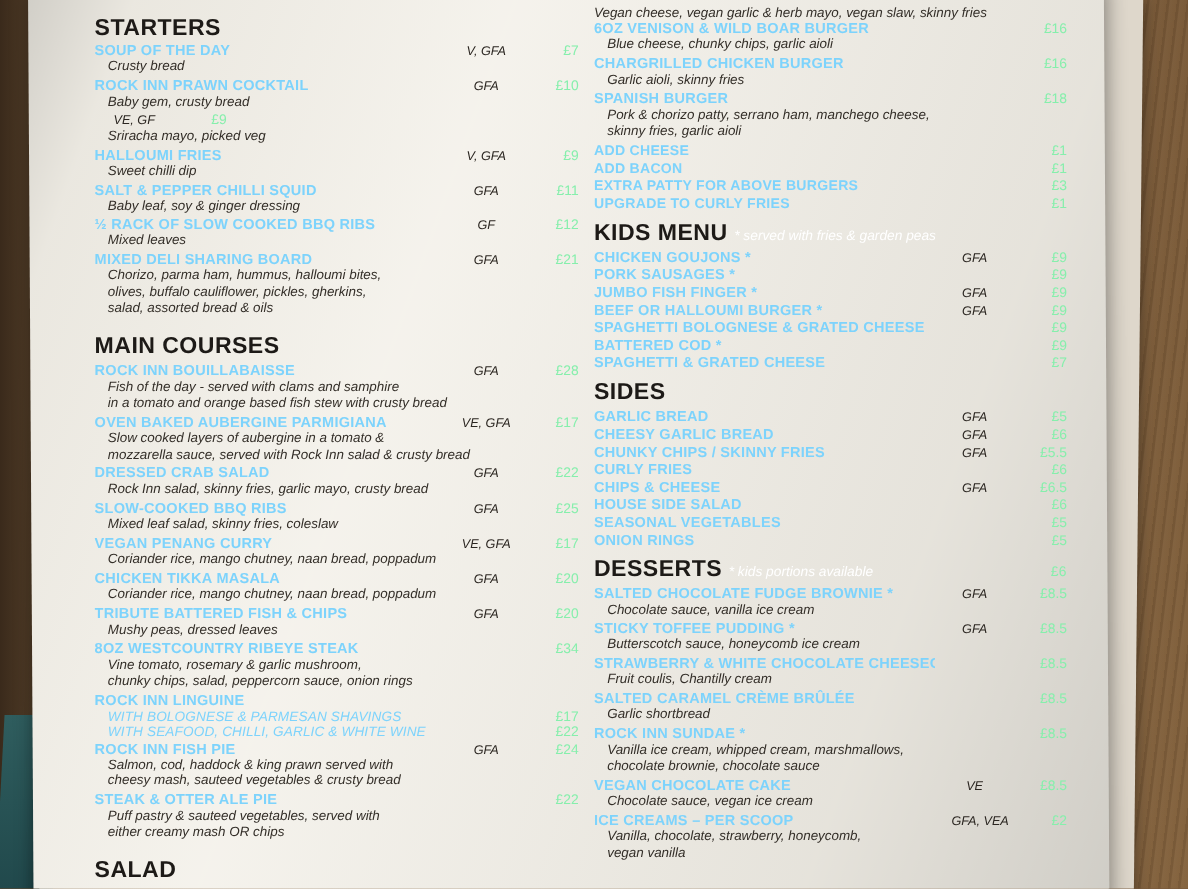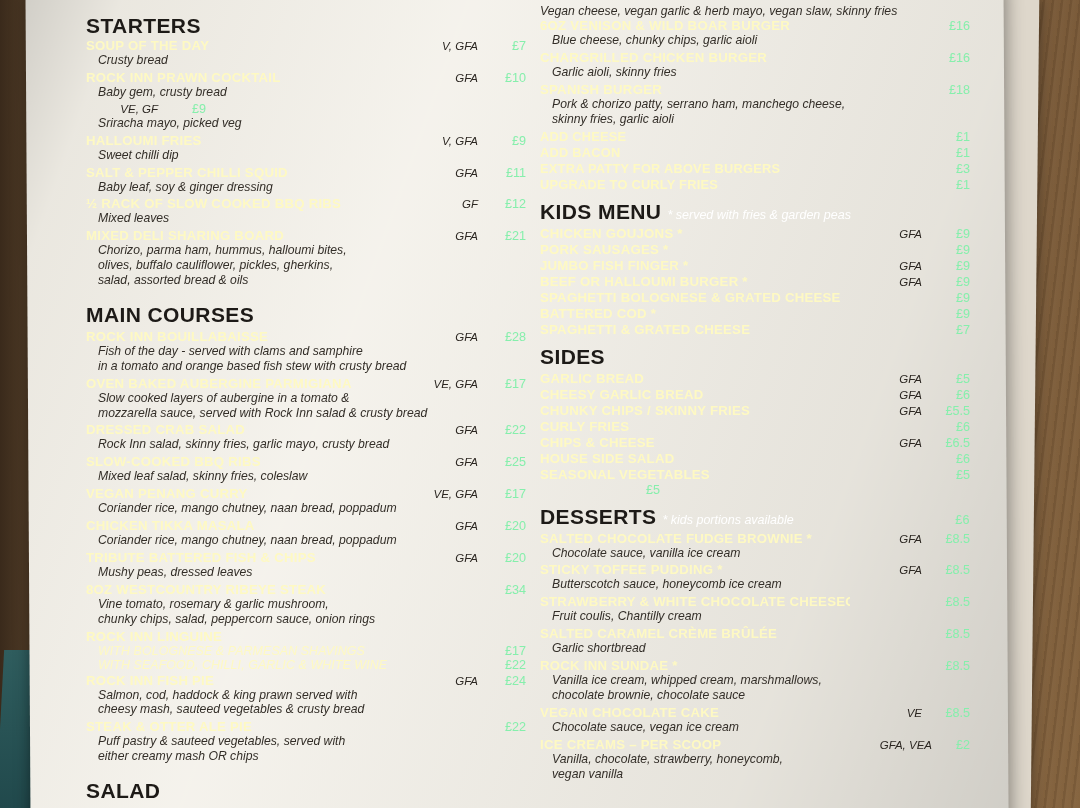--- a/index.html
+++ b/index.html
@@ -129,32 +129,32 @@
     margin-bottom: 1px;
   }
   .row {
     display: flex;
     align-items: baseline;
   }
   .name {
     font-size: 13.2px;
     font-weight: 700;
     letter-spacing: .25px;
-    color: #fef9c3;
+    color: #7dd3fc;
     text-transform: uppercase;
     flex: 1 1 auto;
     white-space: nowrap;
     overflow: hidden;
   }
   .tags {
     font-size: 11.5px;
     font-style: italic;
     color: #2b2621;
     width: 72px;
-    text-align: right;
+    text-align: center;
     flex: 0 0 72px;
   }
   .price {
     font-size: 12.6px;
     color: #86efac;
     width: 48px;
     text-align: right;
     flex: 0 0 48px;
   }
   .desc {
@@ -568,20 +568,21 @@
         </div>
         <div class="item">
           <div class="row">
             <span class="name">SEASONAL VEGETABLES</span>
             <span class="tags"></span>
             <span class="price">£5</span>
           </div>
         </div>
         <div class="item">
           <div class="row">
+            <span class="name">ONION RINGS</span>
             <span class="tags"></span>
             <span class="price">£5</span>
           </div>
         </div>
       </div>
 
       <div class="gap-sm"></div>
       <div class="section-title" style="display:flex; align-items:baseline;">
         <span>DESSERTS</span>
         <span class="note" style="flex:1 1 auto;">* kids portions available</span>

